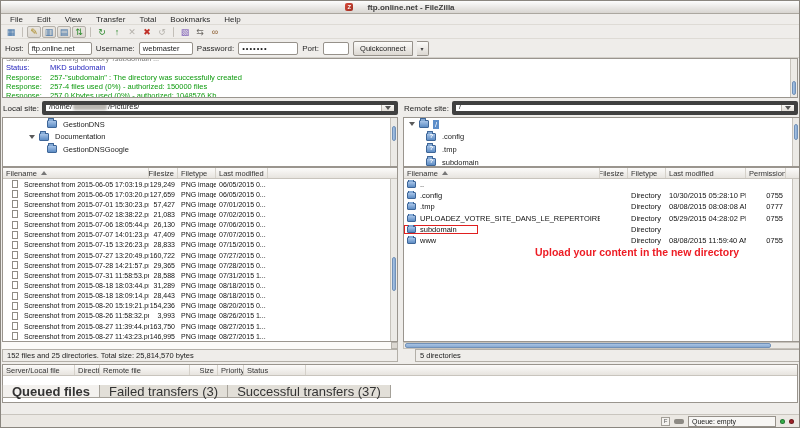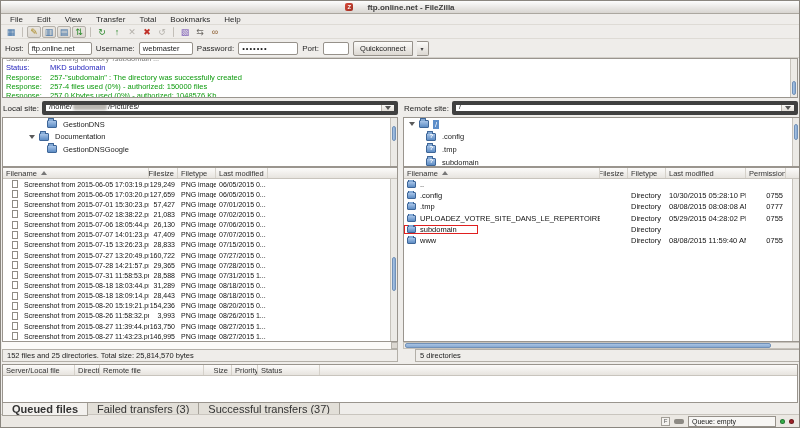--- a/index.html
+++ b/index.html
@@ -100,24 +100,24 @@
   .hthumb{position:absolute;left:1px;top:0px;height:5px;width:366px;border-radius:2px;background:linear-gradient(#a9c4e4,#88a9d1);border:1px solid #7191b8}
 
   
   .statusstrip{position:absolute;top:348px;height:13px;background:#efedea;border:1px solid #b3afa8;display:flex;align-items:center;padding-left:4px;font-size:7.5px;color:#222}
   .statusstrip.local{left:1px;width:396px}
   .statusstrip.remote{left:414px;width:397px}
 
   
   .queue{position:absolute;top:363px;left:1px;right:1px;height:39px;background:#fff;border:1px solid #9a958e}
   .qc-head{height:11px;display:flex;background:linear-gradient(#fcfbfa,#e7e4df);border-bottom:1px solid #c8c4bd;font-size:7.5px;color:#333}
-  .qh0{width:72px}.qh1{width:25px}.qh2{width:104px}.qh3{width:28px}.qh4{width:26px}.qh5{width:62px}
-
-  
-  .tabs{position:absolute;top:402px;left:1px;height:13px;display:flex;font-size:11px}
+  .qh0{width:72px}.qh1{width:25px}.qh2{width:90px}.qh3{width:28px}.qh4{width:26px}.qh5{width:62px}
+
+  
+  .tabs{position:absolute;top:384px;left:1px;height:13px;display:flex;font-size:13px}
   .tab{padding:0 9px;display:flex;align-items:center;border:1px solid #a5a199;border-top:none;background:#e2dfd8;color:#333;margin-right:-1px}
   .tab.active{background:#f3f1ee;font-weight:bold;z-index:2}
 
   
   .bottombar{position:absolute;left:0;right:0;bottom:0;height:13px;background:#ebe8e3;border-top:1px solid #c9c5be;display:flex;align-items:center;justify-content:flex-end;gap:4px;padding-right:5px}
   .mini{width:9px;height:9px;border:1px solid #a29e97;background:#f4f2ef;font-size:6px;display:flex;align-items:center;justify-content:center;color:#555}
   .key-glyph{width:10px;height:5px;border-radius:2px;background:#8d8a84}
   .queue-box{border:1px solid #96918a;background:#f7f6f4;height:11px;width:88px;font-size:7px;display:flex;align-items:center;padding-left:3px;color:#222}
   .led{width:5px;height:5px;border-radius:50%;border:1px solid rgba(0,0,0,.35)}
   .led.green{background:#35b24a}
@@ -578,20 +578,21 @@
               <span class="folder"></span>
               <span>www</span>
             </span>
           </span>
           <span class="cell rc-size num"></span>
           <span class="cell rc-type">Directory</span>
           <span class="cell rc-mod">08/08/2015 11:59:40 AM</span>
           <span class="cell rc-perm">0755</span>
         </div>
 
+      <div class="annotation">Upload your content in the new directory</div>
     </div>
     <div class="list-vtrack"></div>
   </div>
 
   <div class="strip-local">
     <span class="corner"></span>
   </div>
   <div class="hscroll">
     <span class="hthumb"></span>
   </div>

